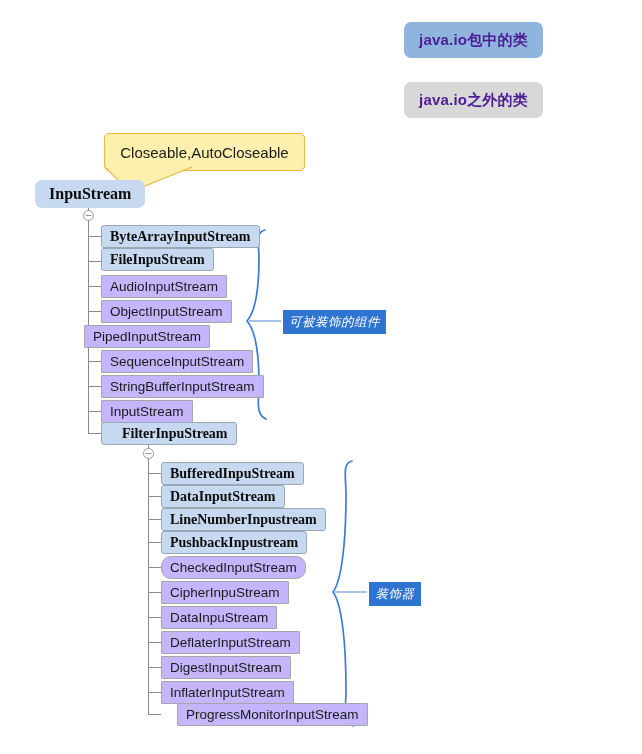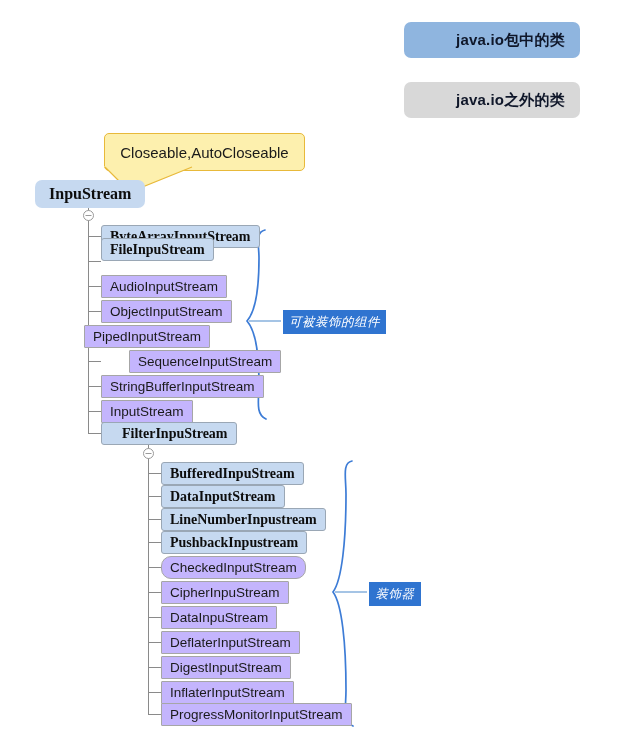--- a/index.html
+++ b/index.html
@@ -15,27 +15,26 @@
     font-family: "Liberation Sans", sans-serif;
     -webkit-font-smoothing: antialiased;
   }
 
   
   .legend {
     position: absolute;
     border-radius: 7px;
     font-weight: bold;
     font-size: 15px;
-    color: #0f172a;
+    color: #4c1d95;
     display: flex;
     align-items: center;
     justify-content: center;
     letter-spacing: 0.2px;
     white-space: nowrap;
-    padding-left: 37px;
   }
   #legend-in-pkg {
     left: 404px; top: 22px;
     width: 139px; height: 36px;
     background: #8fb5df;
   }
   #legend-out-pkg {
     left: 404px; top: 82px;
     width: 139px; height: 36px;
     background: #d8d8d8;
@@ -211,38 +210,38 @@
              C 342 604, 346 644, 346 690
              C 346 708, 342 722, 353 726"></path>
   </g>
   <g stroke="#8fb5df" stroke-width="1.6" fill="none">
     <line x1="335" y1="592" x2="367" y2="592"></line>
   </g>
 </svg>
 
 <div id="group1-nodes">
     <div class="node blue" style="left: 101px; top: 225px;">ByteArrayInputStream</div>
-    <div class="node blue" style="left: 101px; top: 238px;">FileInpuStream</div>
+    <div class="node blue" style="left: 101px; top: 248px;">FileInpuStream</div>
     <div class="node grey" style="left: 101px; top: 275px;">AudioInputStream</div>
     <div class="node grey" style="left: 101px; top: 300px;">ObjectInputStream</div>
     <div class="node grey" style="left: 84px; top: 325px;">PipedInputStream</div>
-    <div class="node grey" style="left: 101px; top: 350px; margin-left: 28px;">SequenceInputStream</div>
+    <div class="node grey" style="left: 101px; top: 350px;">SequenceInputStream</div>
     <div class="node grey" style="left: 101px; top: 375px;">StringBufferInputStream</div>
     <div class="node grey" style="left: 101px; top: 400px;">InputStream</div>
     <div class="node blue" style="left: 101px; top: 422px; padding-left: 20px;">FilterInpuStream</div>
   </div>
 
 <div id="group2-nodes">
     <div class="node blue" style="left: 161px; top: 462px;">BufferedInpuStream</div>
     <div class="node blue" style="left: 161px; top: 485px;">DataInputStream</div>
     <div class="node blue" style="left: 161px; top: 508px;">LineNumberInpustream</div>
     <div class="node blue" style="left: 161px; top: 531px;">PushbackInpustream</div>
     <div class="node grey" style="left: 161px; top: 556px; border-radius: 10px;">CheckedInputStream</div>
     <div class="node grey" style="left: 161px; top: 581px;">CipherInpuStream</div>
     <div class="node grey" style="left: 161px; top: 606px;">DataInpuStream</div>
     <div class="node grey" style="left: 161px; top: 631px;">DeflaterInputStream</div>
     <div class="node grey" style="left: 161px; top: 656px;">DigestInputStream</div>
     <div class="node grey" style="left: 161px; top: 681px;">InflaterInputStream</div>
-    <div class="node grey" style="left: 161px; top: 703px;">ProgressMonitorInputStream</div>
+    <div class="node grey" style="left: 177px; top: 703px;">ProgressMonitorInputStream</div>
   </div>
 
 <div class="brace-label" id="brace-label-1">可被装饰的组件</div>
 <div class="brace-label" id="brace-label-2">装饰器</div>
 
 </body></html>

